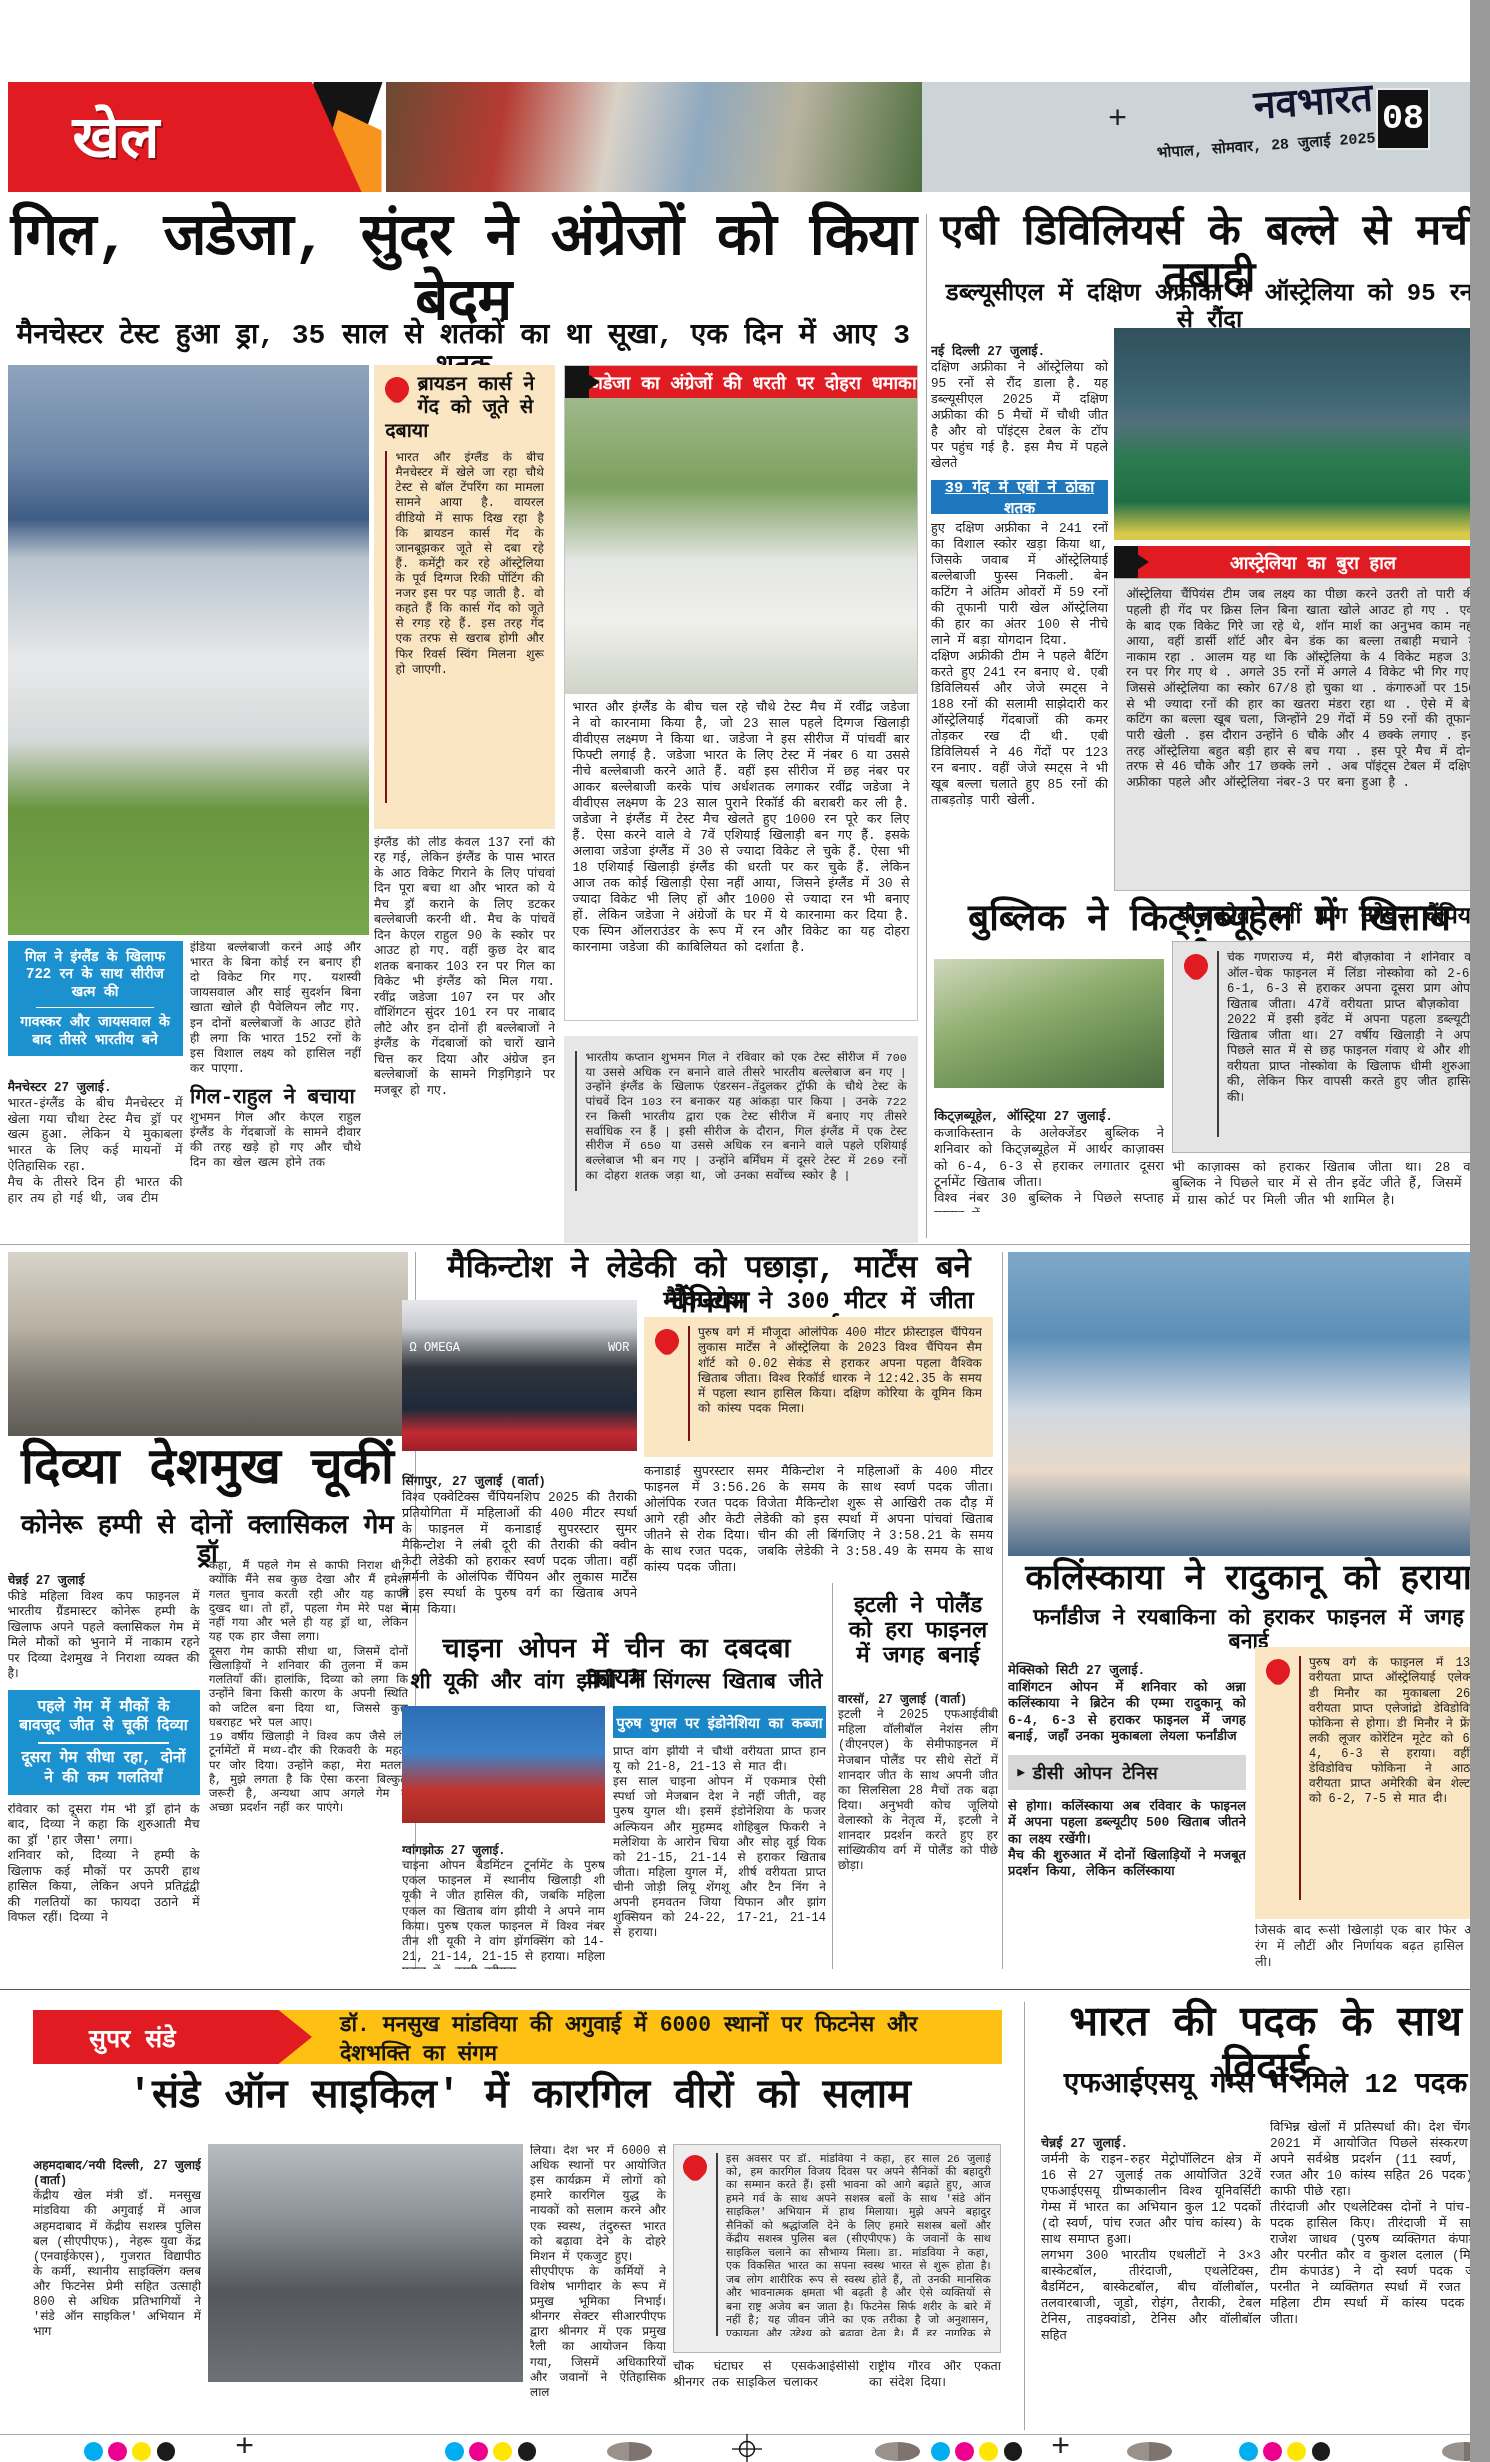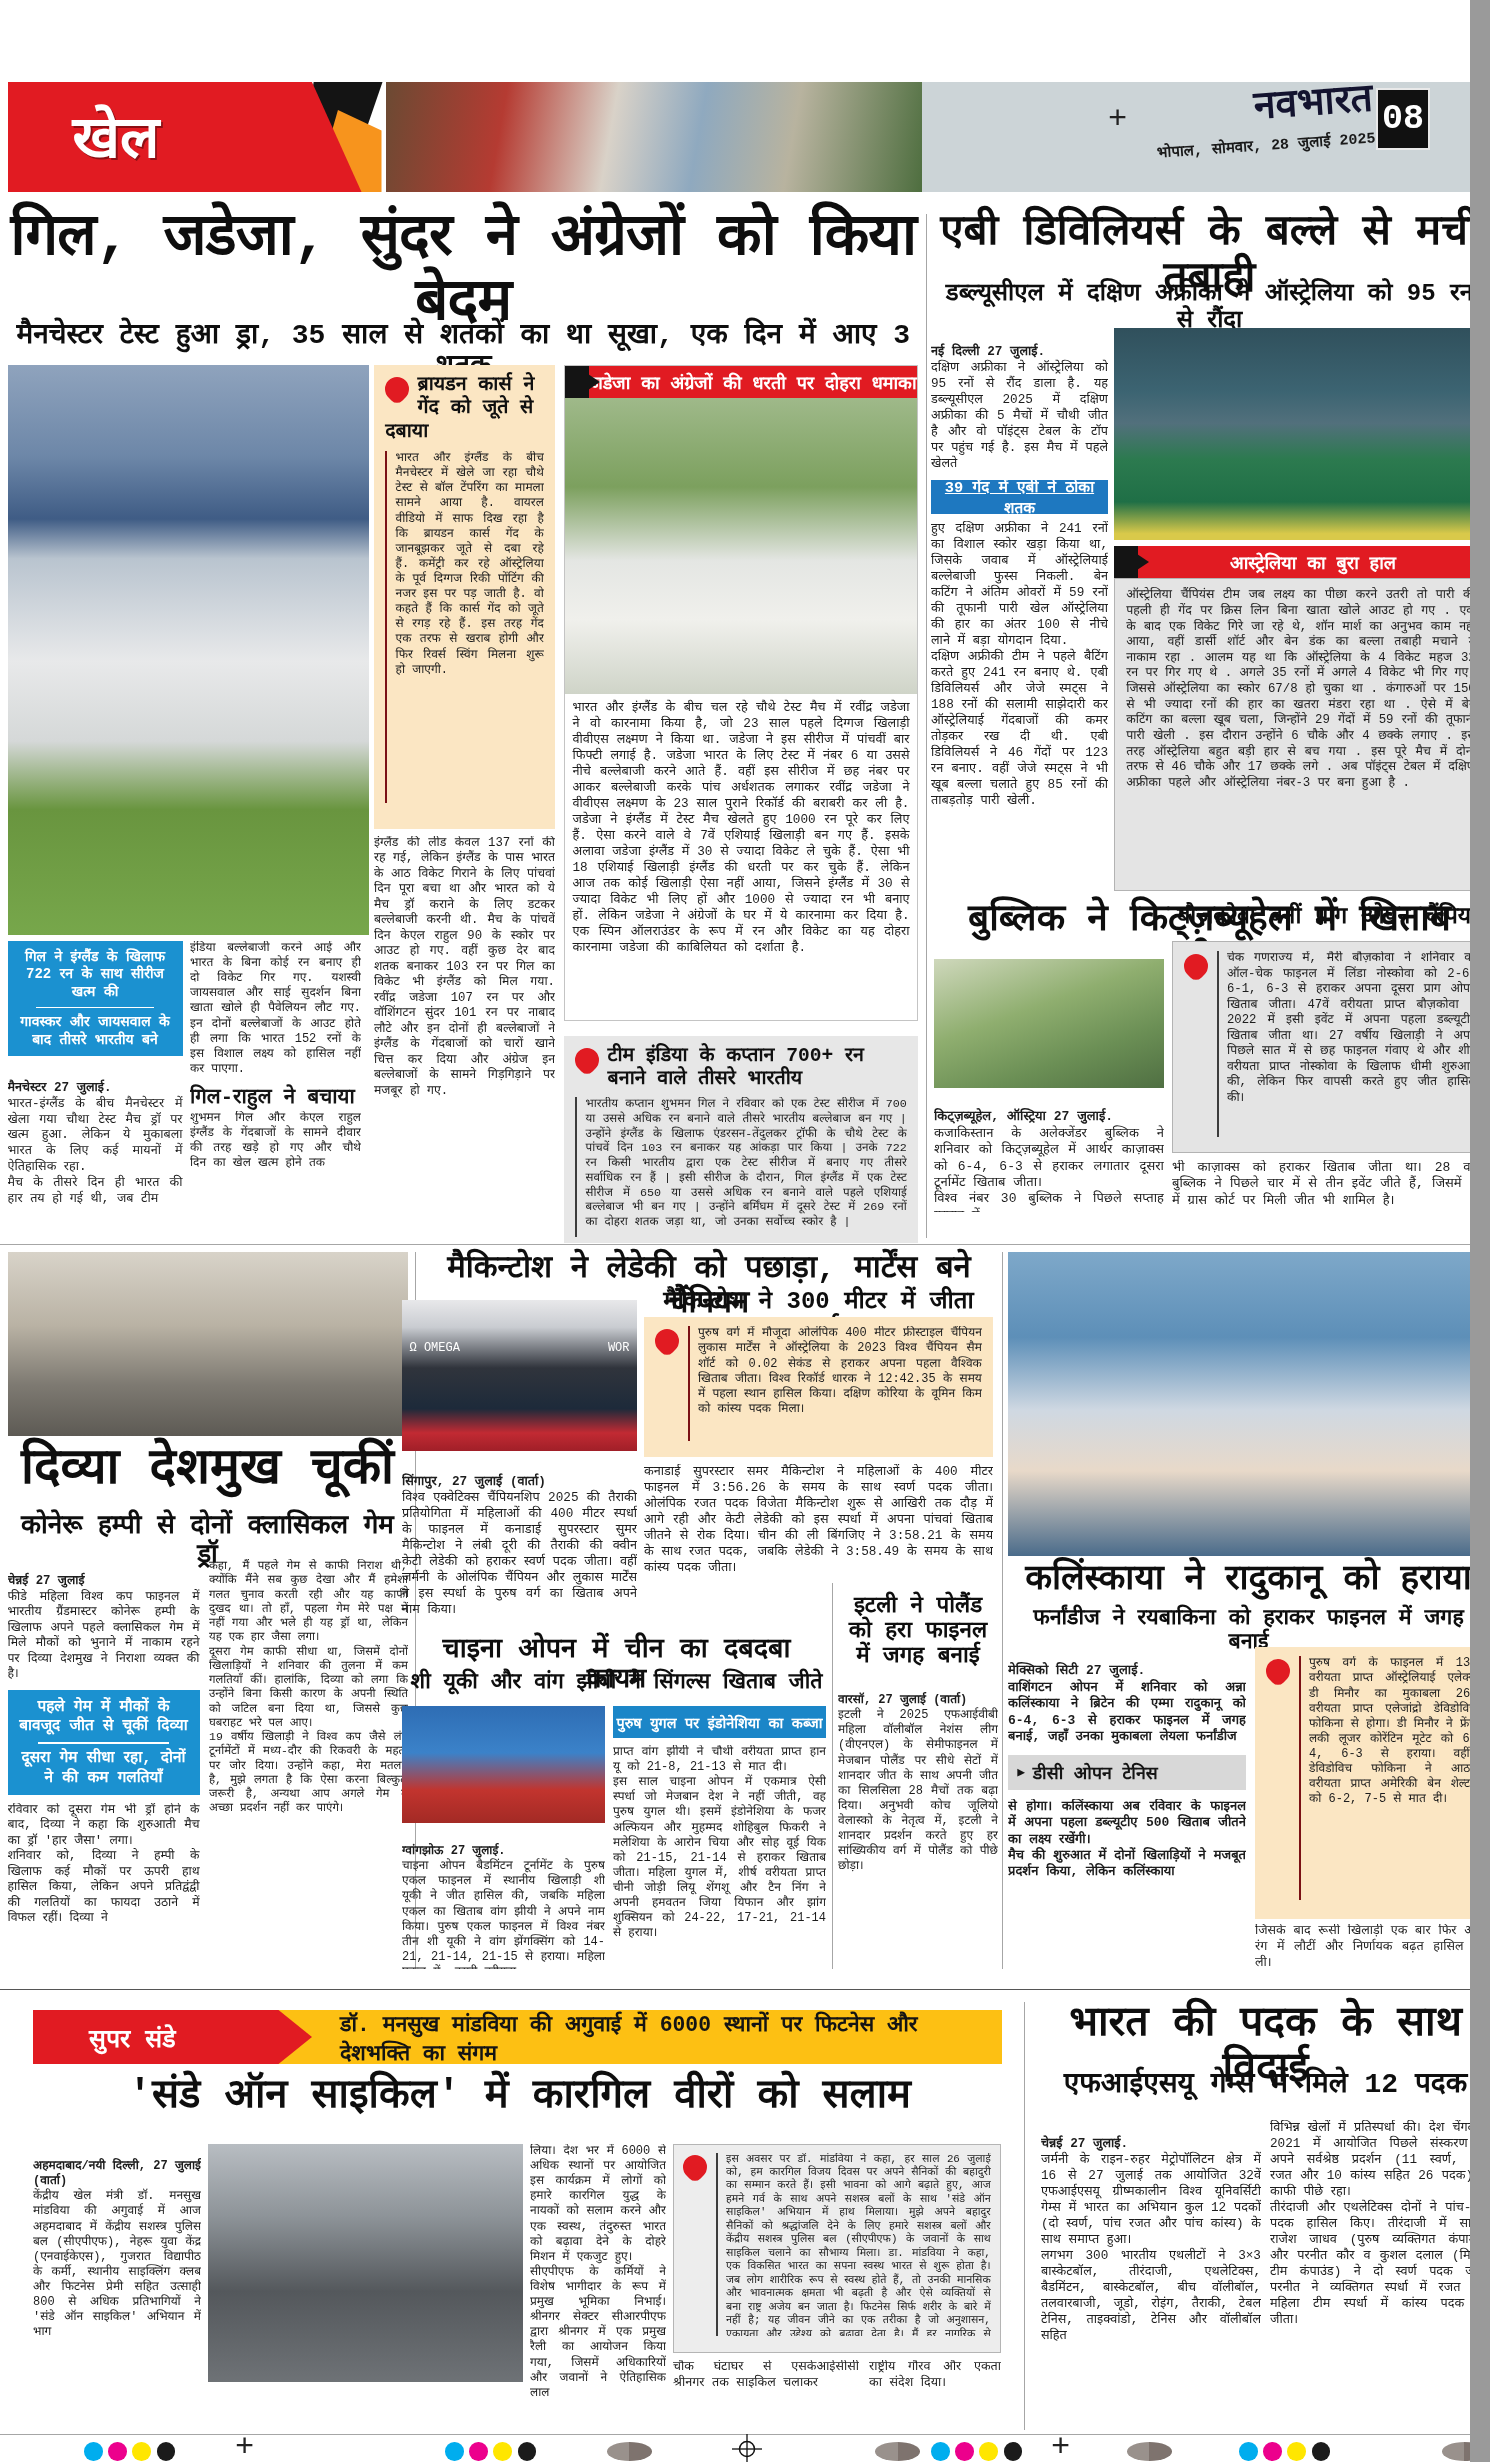--- a/index.html
+++ b/index.html
@@ -81,22 +81,20 @@
   <div class="abs" style="left:564px;top:365px;width:354px;height:656px;border:1.9px solid #c4c4c4;box-sizing:border-box;">
     <div class="titlebar">
       <span class="sq"></span>
       <span class="lbl">जडेजा का अंग्रेजों की धरती पर दोहरा धमाका</span>
     </div>
     <div class="ph" style="position:relative;width:100%;height:296px;background:linear-gradient(180deg,#9fb98a 0%,#7ca05e 30%,#e4e6e3 55%,#f0f0ec 75%,#cfd4c8 100%);"></div>
     <div class="bt" style="padding:5.6px 7.5px;height:307px;font-size:12.7px;">भारत और इंग्लैंड के बीच चल रहे चौथे टेस्ट मैच में रवींद्र जडेजा ने वो कारनामा किया है, जो 23 साल पहले दिग्गज खिलाड़ी वीवीएस लक्ष्मण ने किया था. जडेजा ने इस सीरीज में पांचवीं बार फिफ्टी लगाई है. जडेजा भारत के लिए टेस्ट में नंबर 6 या उससे नीचे बल्लेबाजी करने आते हैं. वहीं इस सीरीज में छह नंबर पर आकर बल्लेबाजी करके पांच अर्धशतक लगाकर रवींद्र जडेजा ने वीवीएस लक्ष्मण के 23 साल पुराने रिकॉर्ड की बराबरी कर ली है. जडेजा ने इंग्लैंड में टेस्ट मैच खेलते हुए 1000 रन पूरे कर लिए हैं. ऐसा करने वाले वे 7वें एशियाई खिलाड़ी बन गए हैं. इसके अलावा जडेजा इंग्लैंड में 30 से ज्यादा विकेट ले चुके हैं. ऐसा भी 18 एशियाई खिलाड़ी इंग्लैंड की धरती पर कर चुके हैं. लेकिन आज तक कोई खिलाड़ी ऐसा नहीं आया, जिसने इंग्लैंड में 30 से ज्यादा विकेट भी लिए हों और 1000 से ज्यादा रन भी बनाए हों. लेकिन जडेजा ने अंग्रेजों के घर में ये कारनामा कर दिया है. एक स्पिन ऑलराउंडर के रूप में रन और विकेट का यह दोहरा कारनामा जडेजा की काबिलियत को दर्शाता है.</div>
   </div>
 
   <div class="abs graybox" style="left:564px;top:1036px;width:354px;height:207px;border:none;background:#e7e7e7;">
-    <div><span class="qm"></span>
-      <span class="boxtitle" style="font-size:19.6px;">टीम इंडिया के कप्तान 700+ रन बनाने वाले तीसरे भारतीय</span></div>
     <div class="bt innerrule" style="margin-top:5.6px;font-size:11.7px;height:140px;">भारतीय कप्तान शुभमन गिल ने रविवार को एक टेस्ट सीरीज में 700 या उससे अधिक रन बनाने वाले तीसरे भारतीय बल्लेबाज बन गए | उन्होंने इंग्लैंड के खिलाफ एंडरसन-तेंदुलकर ट्रॉफी के चौथे टेस्ट के पांचवें दिन 103 रन बनाकर यह आंकड़ा पार किया | उनके 722 रन किसी भारतीय द्वारा एक टेस्ट सीरीज में बनाए गए तीसरे सर्वाधिक रन हैं | इसी सीरीज के दौरान, गिल इंग्लैंड में एक टेस्ट सीरीज में 650 या उससे अधिक रन बनाने वाले पहले एशियाई बल्लेबाज भी बन गए | उन्होंने बर्मिंघम में दूसरे टेस्ट में 269 रनों का दोहरा शतक जड़ा था, जो उनका सर्वोच्च स्कोर है |</div>
   </div>
 
   <div class="rule" style="left:926px;top:214px;width:0.9px;height:1024px;"></div>
 
   <div class="abs hl" style="left:931px;top:210px;width:557px;font-size:42px;">एबी डिविलियर्स के बल्ले से मची तबाही</div>
   <div class="abs hl" style="left:931px;top:281px;width:557px;font-size:24px;">डब्ल्यूसीएल में दक्षिण अफ्रीका ने ऑस्ट्रेलिया को 95 रन से रौंदा</div>
   <div class="abs" style="left:931px;top:328px;width:177px;height:563px;overflow:hidden;">
     <div class="bt" style="font-size:12.7px;">
       <b>नई दिल्ली 27 जुलाई.</b>

